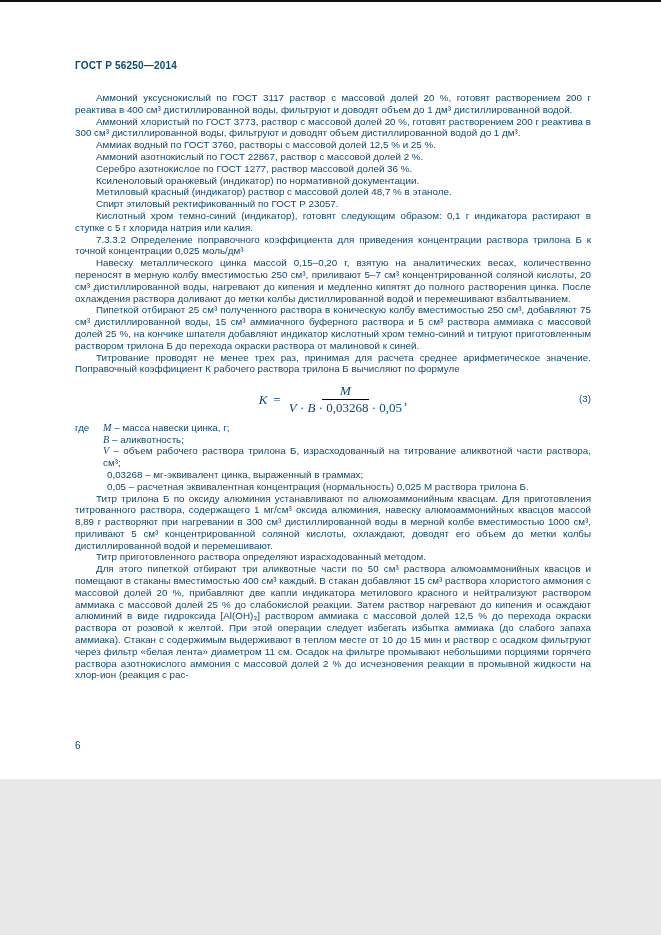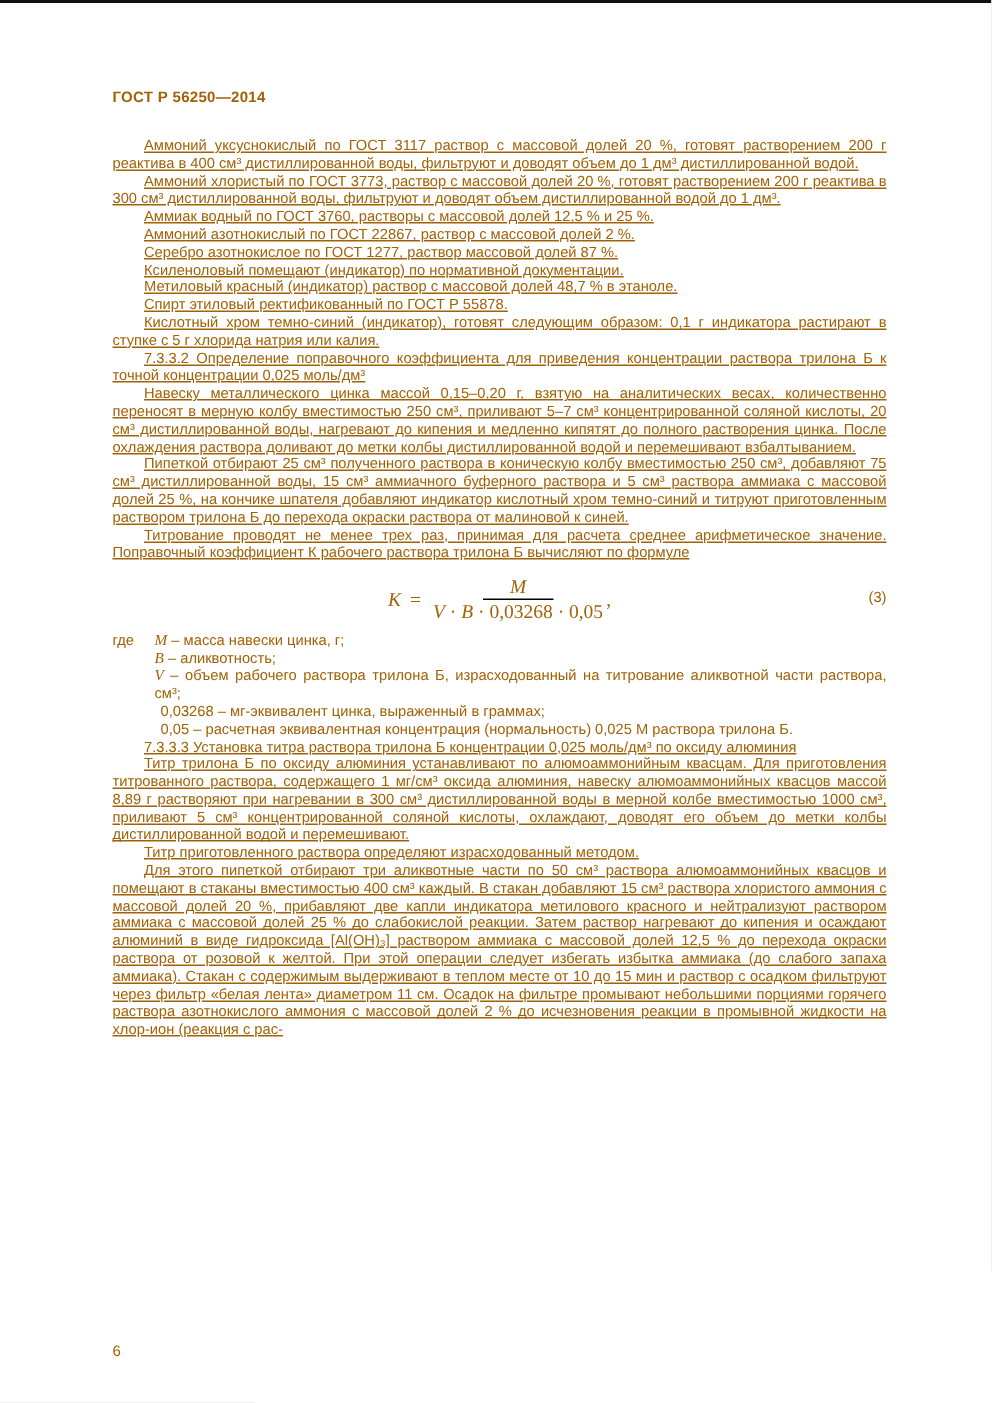--- a/index.html
+++ b/index.html
@@ -1,22 +1,22 @@
 <!DOCTYPE html>
 <html><head>
 <meta charset="utf-8">
 <style>
   html, body { margin: 0; padding: 0; background: #e8e8e8; }
   .page {
     position: relative;
     width: 661px;
-    height: 935px;
+    height: 779px;
     background: #ffffff;
     font-family: "Liberation Sans", sans-serif;
-    color: #a16207;
+    color: #0c4a6e;
     overflow: hidden;
     margin: 0 auto;
   }
   .scan-line-top {
     position: absolute;
     top: 0; left: 0;
     width: 100%; height: 2px;
     background: #111;
   }
   .doc-header {
@@ -27,21 +27,21 @@
     letter-spacing: 0.2px;
   }
   .content {
     position: absolute;
     top: 92px; left: 75px;
     width: 516px;
     font-size: 9.8px;
     line-height: 11.8px;
     text-align: justify;
   }
-  .content p { margin: 0; text-indent: 21px; text-decoration: underline; }
+  .content p { margin: 0; text-indent: 21px; }
   .formula-block {
     position: relative;
     margin: 10px 0 8px 0;
     text-align: center;
     text-indent: 0;
   }
   .formula {
     display: inline-flex;
     align-items: center;
     font-family: "Liberation Serif", serif;
@@ -85,24 +85,24 @@
 <div class="page">
   <div class="scan-line-top"></div>
 
   <div class="doc-header">ГОСТ Р 56250—2014</div>
 
   <div class="content">
     <p>Аммоний уксуснокислый по ГОСТ 3117 раствор с массовой долей 20 %, готовят растворением 200 г реактива в 400 см³ дистиллированной воды, фильтруют и доводят объем до 1 дм³ дистиллированной водой.</p>
     <p>Аммоний хлористый по ГОСТ 3773, раствор с массовой долей 20 %, готовят растворением 200 г реактива в 300 см³ дистиллированной воды, фильтруют и доводят объем дистиллированной водой до 1 дм³.</p>
     <p>Аммиак водный по ГОСТ 3760, растворы с массовой долей 12,5 % и 25 %.</p>
     <p>Аммоний азотнокислый по ГОСТ 22867, раствор с массовой долей 2 %.</p>
-    <p>Серебро азотнокислое по ГОСТ 1277, раствор массовой долей 87 %.</p>
-    <p>Ксиленоловый помещают (индикатор) по нормативной документации.</p>
+    <p>Серебро азотнокислое по ГОСТ 1277, раствор массовой долей 36 %.</p>
+    <p>Ксиленоловый оранжевый (индикатор) по нормативной документации.</p>
     <p>Метиловый красный (индикатор) раствор с массовой долей 48,7 % в этаноле.</p>
-    <p>Спирт этиловый ректификованный по ГОСТ Р 55878.</p>
+    <p>Спирт этиловый ректификованный по ГОСТ Р 23057.</p>
     <p>Кислотный хром темно-синий (индикатор), готовят следующим образом: 0,1 г индикатора растирают в ступке с 5 г хлорида натрия или калия.</p>
     <p>7.3.3.2 Определение поправочного коэффициента для приведения концентрации раствора трилона Б к точной концентрации 0,025 моль/дм³</p>
     <p>Навеску металлического цинка массой 0,15–0,20 г, взятую на аналитических весах, количественно переносят в мерную колбу вместимостью 250 см³, приливают 5–7 см³ концентрированной соляной кислоты, 20 см³ дистиллированной воды, нагревают до кипения и медленно кипятят до полного растворения цинка. После охлаждения раствора доливают до метки колбы дистиллированной водой и перемешивают взбалтыванием.</p>
     <p>Пипеткой отбирают 25 см³ полученного раствора в коническую колбу вместимостью 250 см³, добавляют 75 см³ дистиллированной воды, 15 см³ аммиачного буферного раствора и 5 см³ раствора аммиака с массовой долей 25 %, на кончике шпателя добавляют индикатор кислотный хром темно-синий и титруют приготовленным раствором трилона Б до перехода окраски раствора от малиновой к синей.</p>
     <p>Титрование проводят не менее трех раз, принимая для расчета среднее арифметическое значение. Поправочный коэффициент К рабочего раствора трилона Б вычисляют по формуле</p>
 
     <div class="formula-block">
       <span class="formula">
           <span class="fvar">K</span>
           <span class="feq">=</span>
@@ -127,20 +127,19 @@
         <span class="where-term">V</span> <span>– объем рабочего раствора трилона Б, израсходованный на титрование аликвотной части раствора, см³;</span>
       </div>
       <div class="where-row flush">
         <span>0,03268</span> <span>– мг-эквивалент цинка, выраженный в граммах;</span>
       </div>
       <div class="where-row flush">
         <span>0,05</span> <span>– расчетная эквивалентная концентрация (нормальность) 0,025 М раствора трилона Б.</span>
       </div>
     </div>
 
-    <p>7.3.3.3 Установка титра раствора трилона Б концентрации 0,025 моль/дм³ по оксиду алюминия</p>
     <p>Титр трилона Б по оксиду алюминия устанавливают по алюмоаммонийным квасцам. Для приготовления титрованного раствора, содержащего 1 мг/см³ оксида алюминия, навеску алюмоаммонийных квасцов массой 8,89 г растворяют при нагревании в 300 см³ дистиллированной воды в мерной колбе вместимостью 1000 см³, приливают 5 см³ концентрированной соляной кислоты, охлаждают, доводят его объем до метки колбы дистиллированной водой и перемешивают.</p>
     <p>Титр приготовленного раствора определяют израсходованный методом.</p>
     <p>Для этого пипеткой отбирают три аликвотные части по 50 см³ раствора алюмоаммонийных квасцов и помещают в стаканы вместимостью 400 см³ каждый. В стакан добавляют 15 см³ раствора хлористого аммония с массовой долей 20 %, прибавляют две капли индикатора метилового красного и нейтрализуют раствором аммиака с массовой долей 25 % до слабокислой реакции. Затем раствор нагревают до кипения и осаждают алюминий в виде гидроксида [Al(OH)₃] раствором аммиака с массовой долей 12,5 % до перехода окраски раствора от розовой к желтой. При этой операции следует избегать избытка аммиака (до слабого запаха аммиака). Стакан с содержимым выдерживают в теплом месте от 10 до 15 мин и раствор с осадком фильтруют через фильтр «белая лента» диаметром 11 см. Осадок на фильтре промывают небольшими порциями горячего раствора азотнокислого аммония с массовой долей 2 % до исчезновения реакции в промывной жидкости на хлор-ион (реакция с рас-</p>
   </div>
 
   <div class="page-number">6</div>
 </div>
 
 </body></html>

